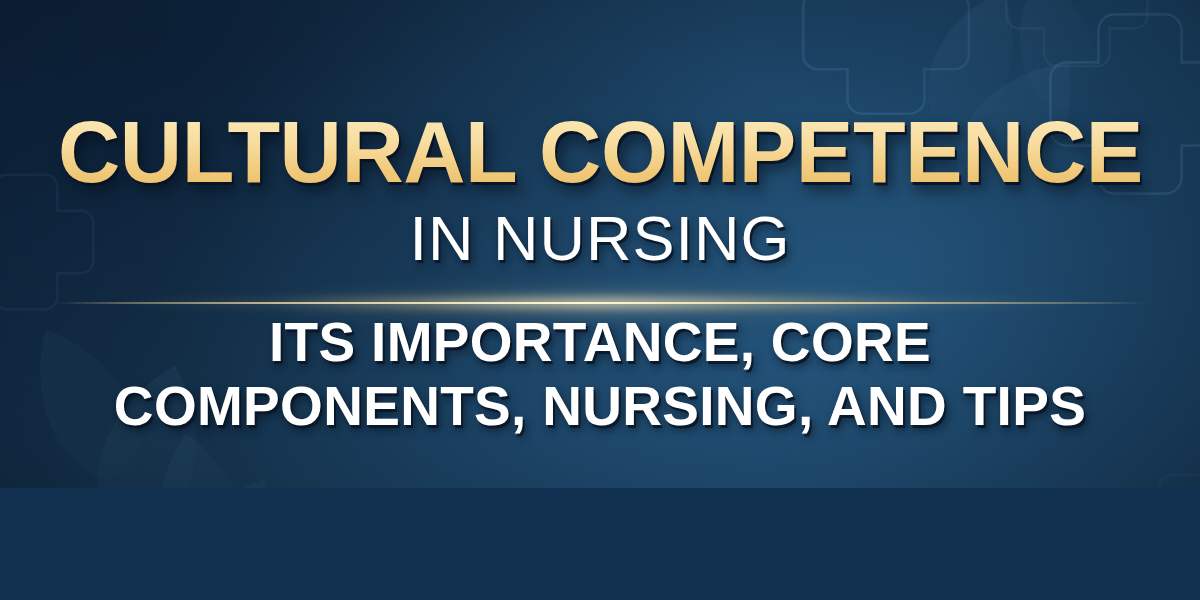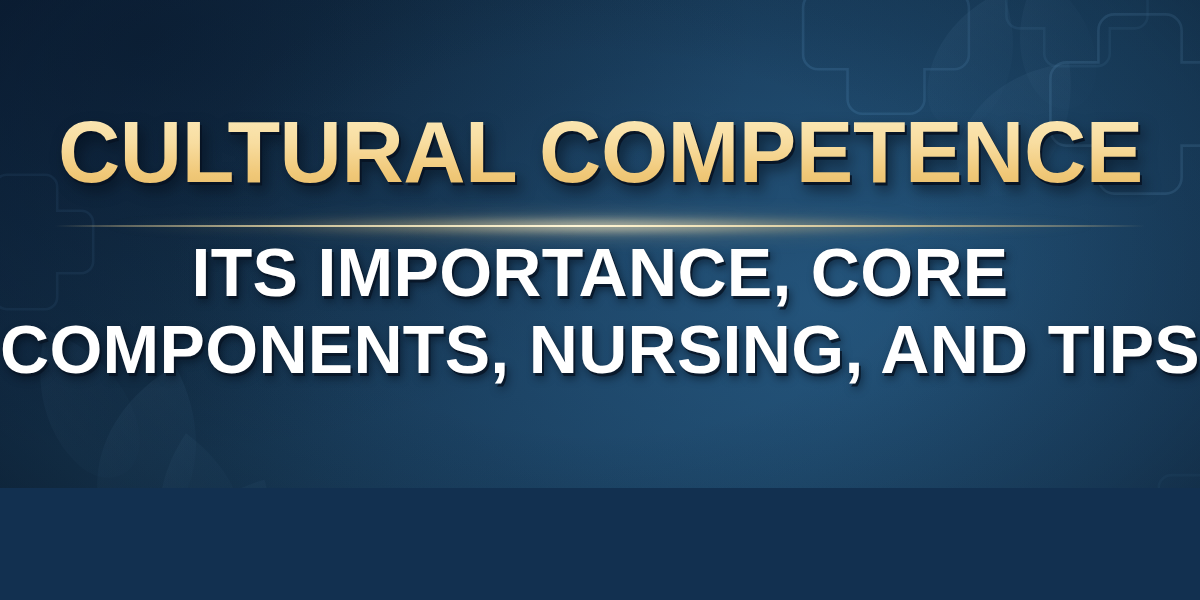--- a/index.html
+++ b/index.html
@@ -110,21 +110,21 @@
     filter:blur(9px);
     background:radial-gradient(ellipse 40% 110% at 50% 50%,
       rgba(255,240,200,0.30) 0%,
       rgba(240,206,136,0.12) 52%,
       rgba(240,206,136,0) 100%);
   }
 
   .headline {
     margin-top:0;
     text-align:center;
-    font-size:68px;
+    font-size:55px;
     line-height:1.05;
     font-weight:700;
     color:#ffffff;
     letter-spacing:0.3px;
     text-shadow:
       2px 3px 0px rgba(8,20,36,0.80),
       3px 5px 9px rgba(4,12,24,0.58);
   }
   .headline .hl-line { display:block; white-space:nowrap; }
   .headline .hl-line + .hl-line { margin-top:6px; }
@@ -172,20 +172,21 @@
         </g>
     </svg>
   </div>
 
   <div class="vignette"></div>
 
   <div class="content">
 
     <h1 class="title">CULTURAL COMPETENCE</h1>
 
+    <h2 class="subtitle">IN NURSING</h2>
 
     <div class="divider-wrap">
       <div class="divider-glow2"></div>
       <div class="divider-glow"></div>
       <div class="divider-core"></div>
     </div>
 
     <div class="headline">
       <span class="hl-line">ITS IMPORTANCE, CORE</span>
       <span class="hl-line">COMPONENTS, NURSING, AND TIPS</span>

